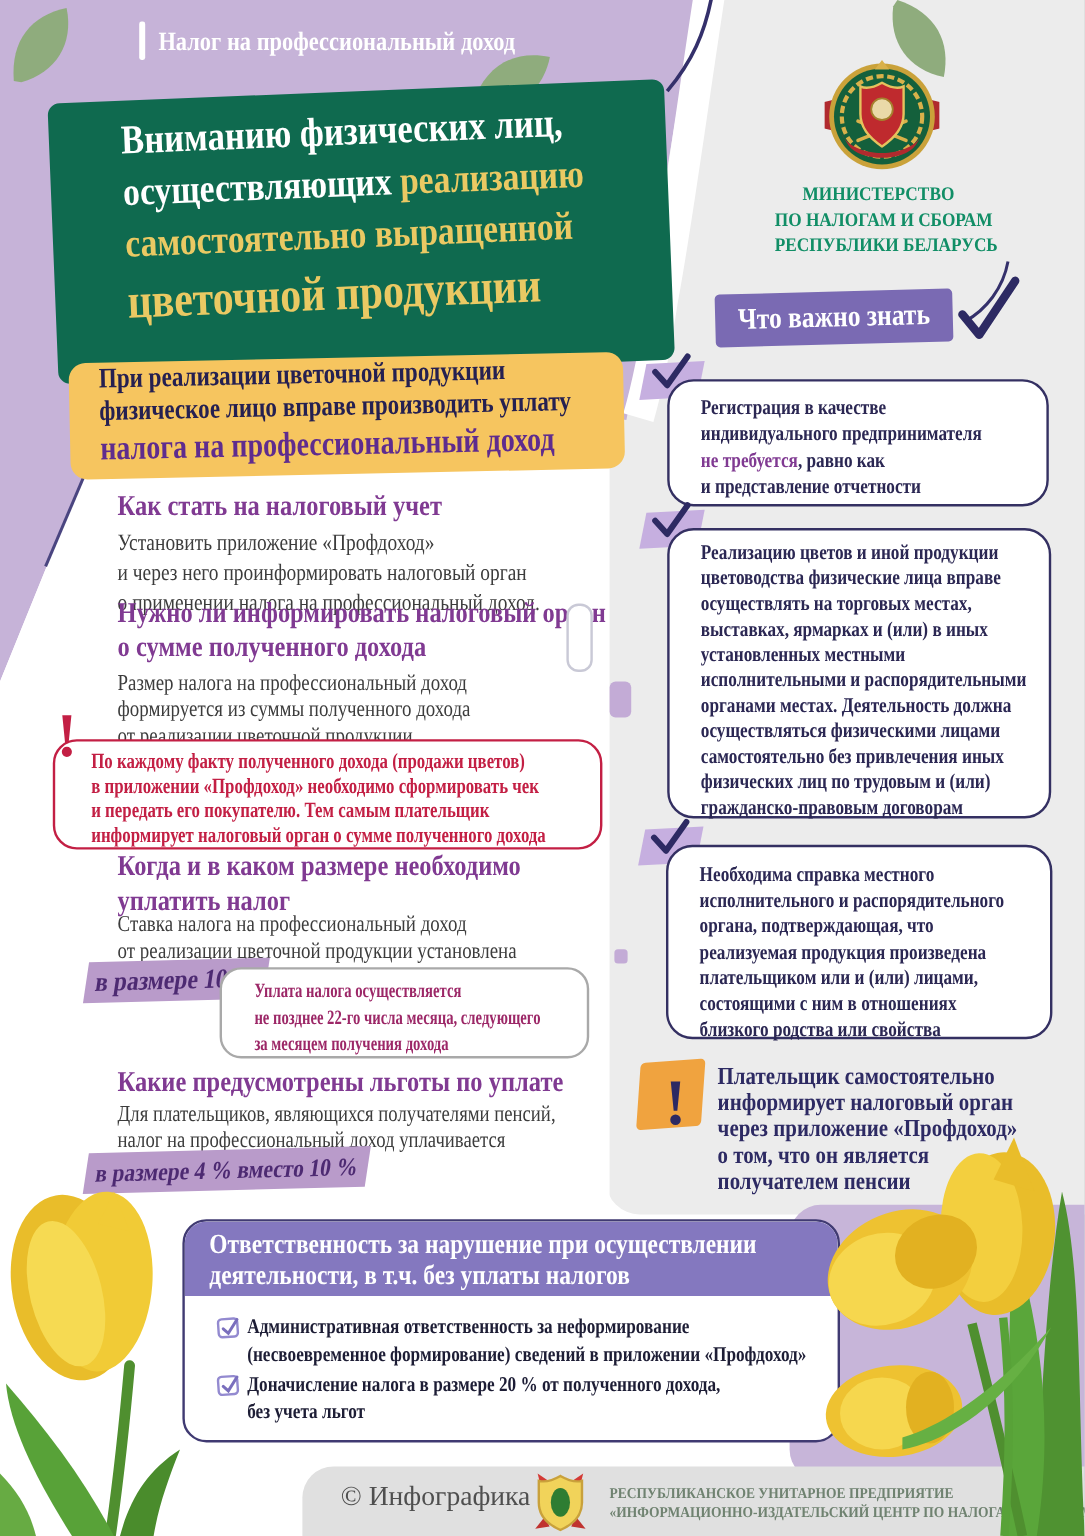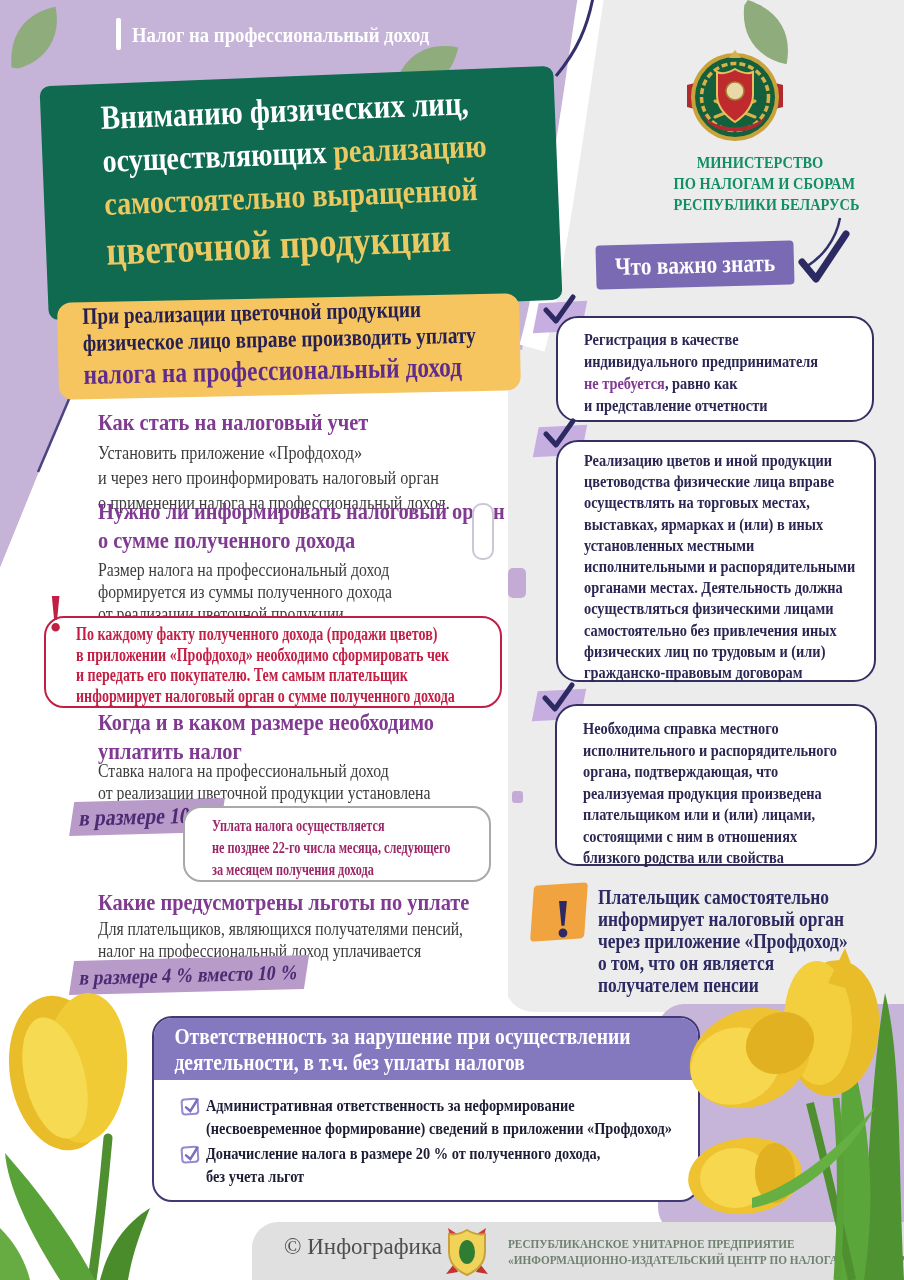--- a/index.html
+++ b/index.html
@@ -56,21 +56,21 @@
     <path d="M96,36 L84,33 L84,61 L96,58 Z" fill="#b02a2e"></path>
     <circle cx="48" cy="48" r="44" fill="#caa23a"></circle>
     <circle cx="48" cy="48" r="40" fill="#14603c"></circle>
     <circle cx="48" cy="48" r="33.5" fill="none" stroke="#d9b14a" stroke-width="3.5" stroke-dasharray="6 3"></circle>
     <path d="M48,1 L54,9 L42,9 Z" fill="#d9b14a"></path>
     <path d="M28,68 L68,52 M28,52 L68,68" stroke="#d9b14a" stroke-width="3" stroke-linecap="round"></path>
     <path d="M48,20 C55,24 62,25 66,23 L66,46 C66,59 57,67 48,73 C39,67 30,59 30,46 L30,23 C34,25 41,24 48,20 Z" fill="#bf2a2e" stroke="#e5c25d" stroke-width="2"></path>
     <circle cx="48" cy="42" r="9" fill="#ead9a8" stroke="#a5812e" stroke-width="1.5"></circle>
     <path d="M14,62 C24,84 72,84 82,62 L76,72 C66,86 30,86 20,72 Z" fill="#b02a2e"></path>
   </svg>
-  <div class="abs" style="left:664px;top:152px;width:192px">
+  <div class="abs" style="left:636px;top:152px;width:192px">
     <div class="condc b" style="--sx:.9;font-size:16px;line-height:21px;color:#118e66">МИНИСТЕРСТВО</div>
     <div class="condc b" style="--sx:.9;font-size:16px;line-height:21px;color:#118e66">ПО НАЛОГАМ И СБОРАМ</div>
     <div class="condc b" style="--sx:.9;font-size:16px;line-height:21px;color:#118e66">РЕСПУБЛИКИ БЕЛАРУСЬ</div>
   </div>
 
   <div class="abs" style="left:596px;top:243px;width:198px;height:44px;background:#7a6ab3;border-radius:4px;transform:rotate(-1.5deg)">
     <div class="condc b" style="font-size:25px;line-height:44px;color:#fff">Что важно знать</div>
   </div>
   <svg class="abs" style="left:798px;top:226px" width="56" height="62" viewBox="0 0 56 62">
     <path d="M4,36 L18,53 L48,8" stroke="#2d2a63" stroke-width="7" fill="none" stroke-linecap="round" stroke-linejoin="round"></path>

